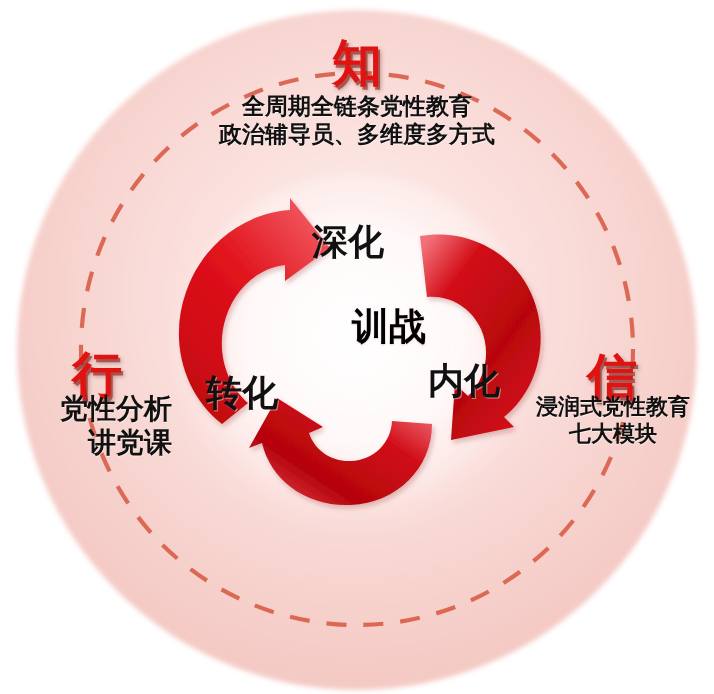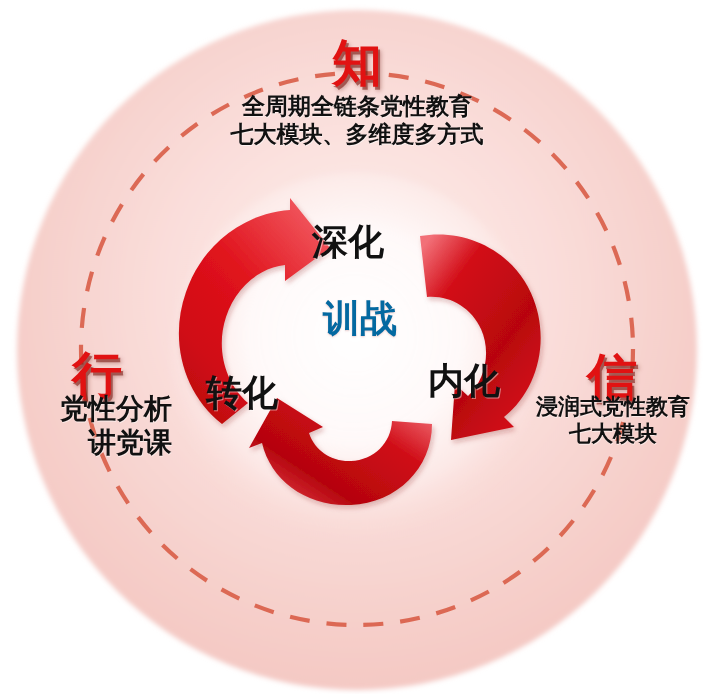--- a/index.html
+++ b/index.html
@@ -87,24 +87,24 @@
     white-space: nowrap;
     text-shadow: 1px 1px 0 rgba(255,255,255,0.45);
   }
   #label-shenhua { left: 312px; top: 224px; }
   #label-neihua  { left: 428px; top: 363px; }
   #label-zhuanhua{ left: 206px; top: 375px; }
 
   #core-text {
     position: absolute;
     left: 294px;
-    top: 296px;
+    top: 304px;
     width: 132px;
-    text-align: center;
-    color: #0369a1;
+    text-align: right;
+    color: #000000;
     font-weight: bold;
     font-size: 37px;
     line-height: 1.22;
     text-shadow: 0 1px 2px rgba(200,120,120,0.35);
   }
   #core-text .line { display: block; }
 </style>
 </head>
 <body>
 
@@ -202,21 +202,21 @@
         C 374,460 391,443 392,421
         Z"></path>
     </g>
   </svg>
 
   <div class="txt-layer">
 
     <div class="big-char" id="char-zhi">知</div>
     <div class="sub-block" id="sub-zhi">
       <span class="line">全周期全链条党性教育</span>
-      <span class="line">七大模块、多维度多方式</span>
+      <span class="line">政治辅导员、多维度多方式</span>
     </div>
 
     <div class="big-char" id="char-xing">行</div>
     <div class="sub-block" id="sub-xing">
       <span class="line">党性分析</span>
       <span class="line">讲党课</span>
     </div>
 
     <div class="big-char" id="char-xin">信</div>
     <div class="sub-block" id="sub-xin">

